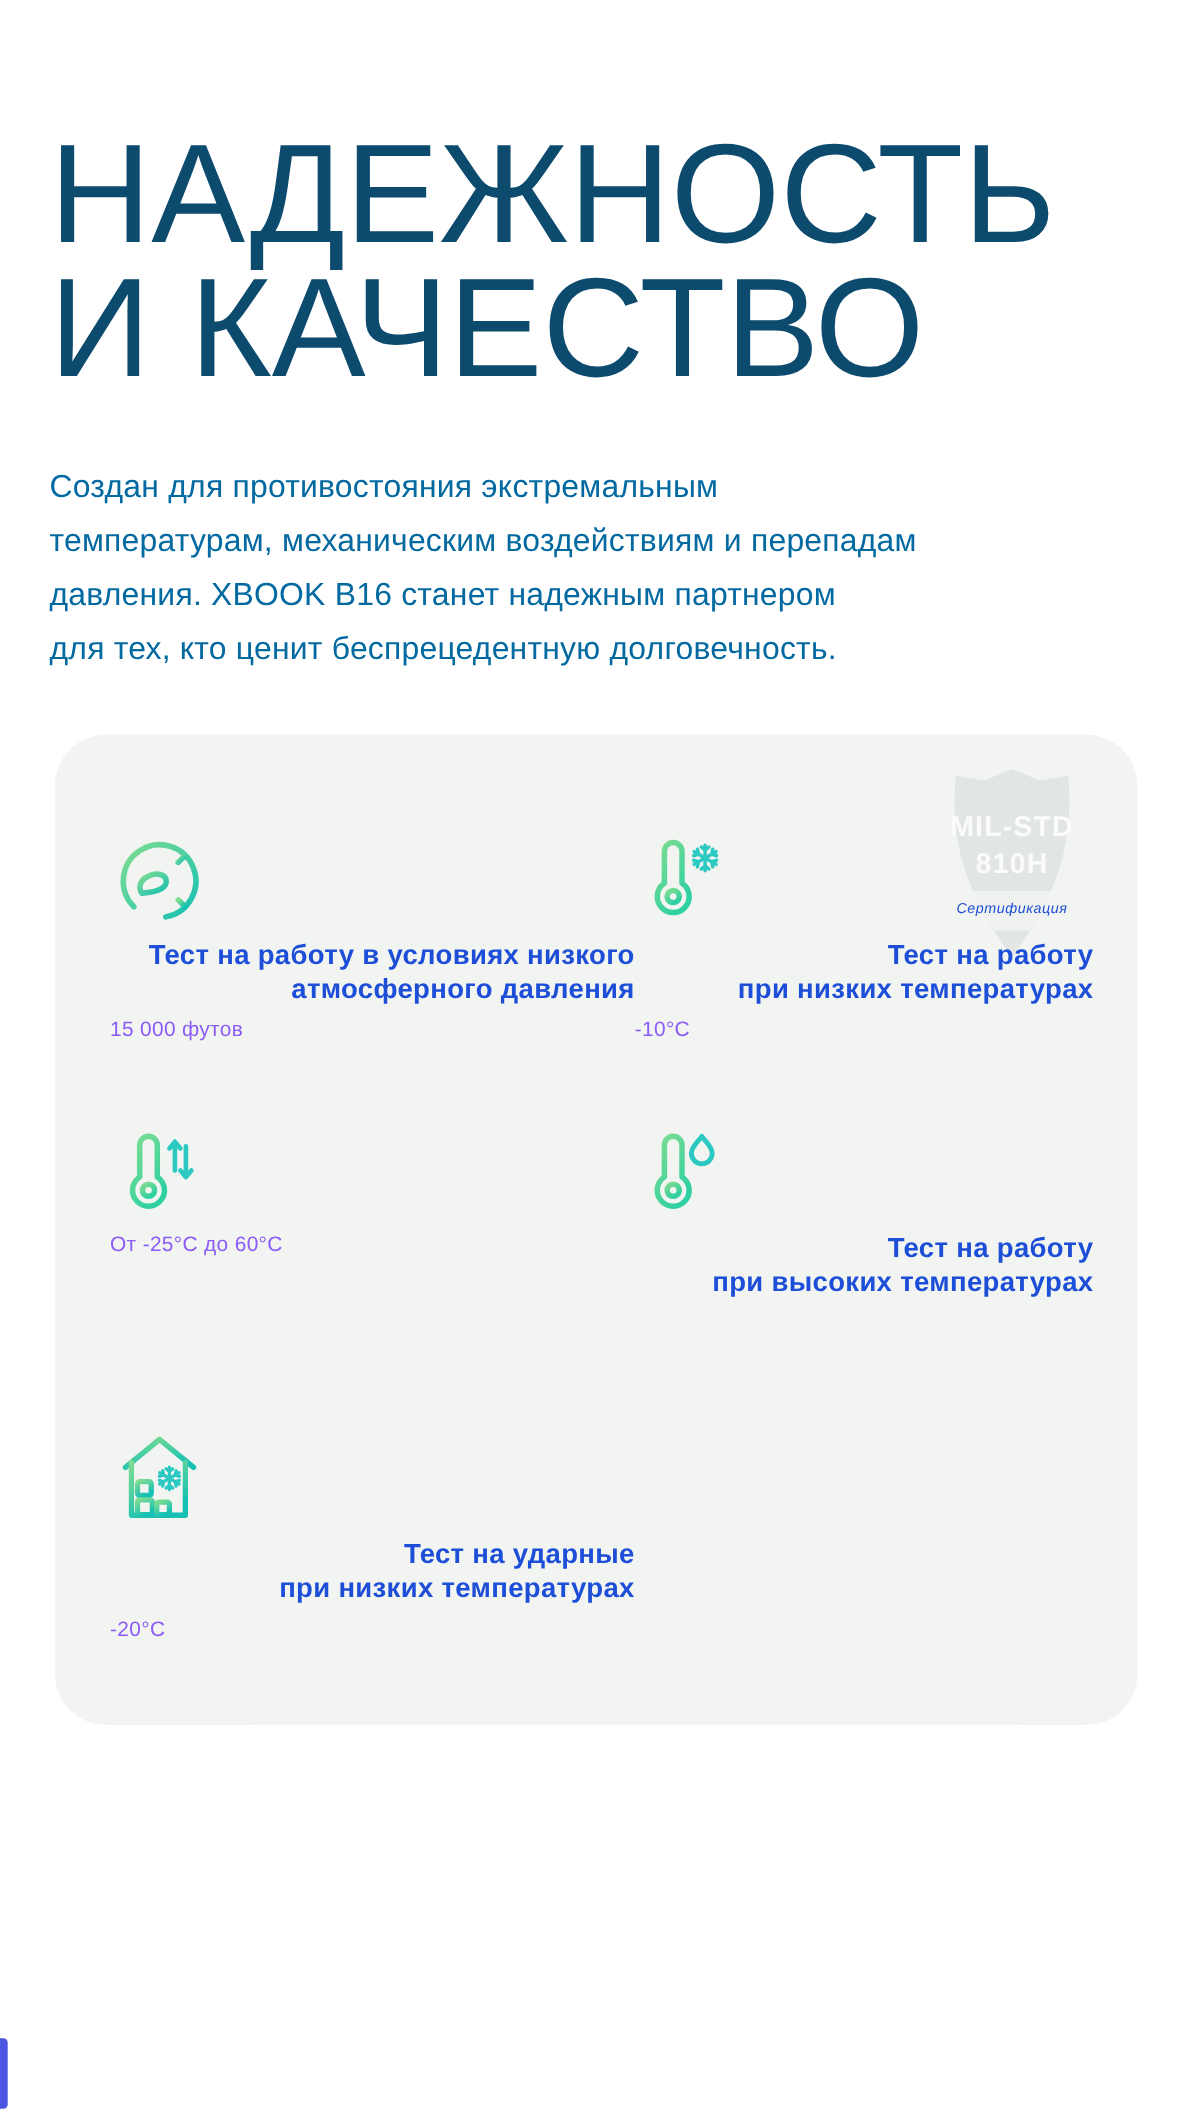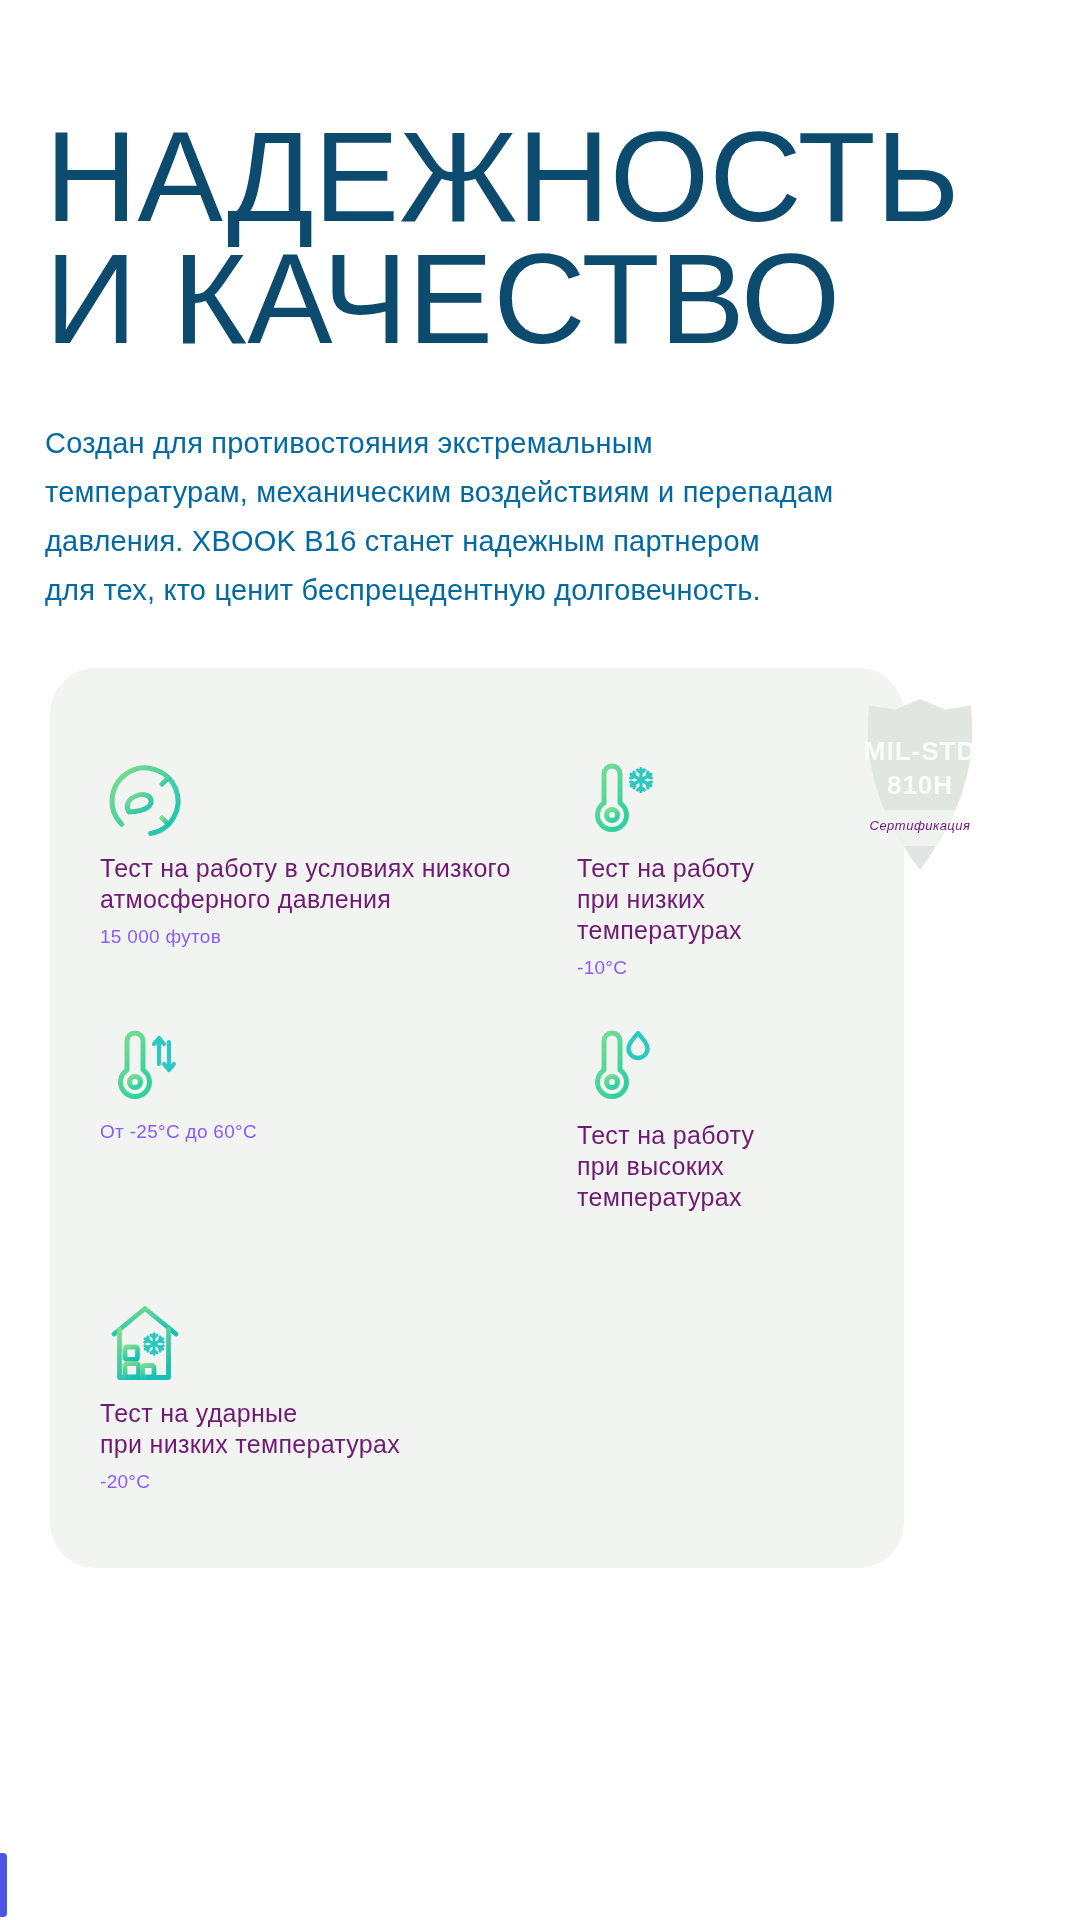--- a/index.html
+++ b/index.html
@@ -13,38 +13,38 @@
   .hero-title{
     font-size:128px;line-height:122px;font-weight:400;color:#0c4a6e;
     letter-spacing:0px;white-space:pre-line;margin:0;
   }
   .hero-desc{
     position:absolute;left:45px;top:390px;width:800px;
     font-size:29px;line-height:49px;color:#0369a1;white-space:pre-line;
     letter-spacing:0.2px;
   }
   .card{
-    position:absolute;left:50px;top:668px;width:854px;height:900px;
+    position:absolute;left:50px;top:668px;width:984px;height:900px;
     background:#F2F4F1;border-radius:46px;
   }
   .badge{position:absolute;left:800px;top:24px;width:140px;height:185px;}
   .badge svg{position:absolute;left:0;top:0;}
   .badge-text{position:absolute;width:100%;text-align:center;color:#fafbfa;font-weight:700;}
   .badge-line1{top:44px;font-size:26px;letter-spacing:1px;}
   .badge-line2{top:78px;font-size:26px;letter-spacing:1px;}
-  .badge-caption{top:126px;font-size:13px;font-weight:400;font-style:italic;color:#701a75;letter-spacing:0.5px;}
+  .badge-caption{top:126px;font-size:13px;font-weight:400;font-style:italic;color:#1d4ed8;letter-spacing:0.5px;}
   .grid{
     position:absolute;left:50px;top:87px;right:40px;
     display:grid;grid-template-columns:477px auto;grid-template-rows:267px 278px auto;
   }
   .cell{position:relative;}
   .icon-wrap{height:86px;margin-bottom:12px;}
   .item-title{
-    font-size:25px;line-height:31px;font-weight:400;color:#701a75;
-    white-space:pre-line;letter-spacing:0.3px;
+    font-size:25px;line-height:31px;font-weight:700;color:#1d4ed8;
+    white-space:pre-line;letter-spacing:0.3px;text-align:right;
   }
   .item-value{
     margin-top:10px;font-size:19px;line-height:24px;color:#8b5cf6;letter-spacing:0.3px;
   }
   .chat-fragment{
     position:absolute;left:0;top:1853px;width:7px;height:64px;
     background:#4a55e1;border-radius:0 4px 4px 0;
   }
 </style>
 </head>

